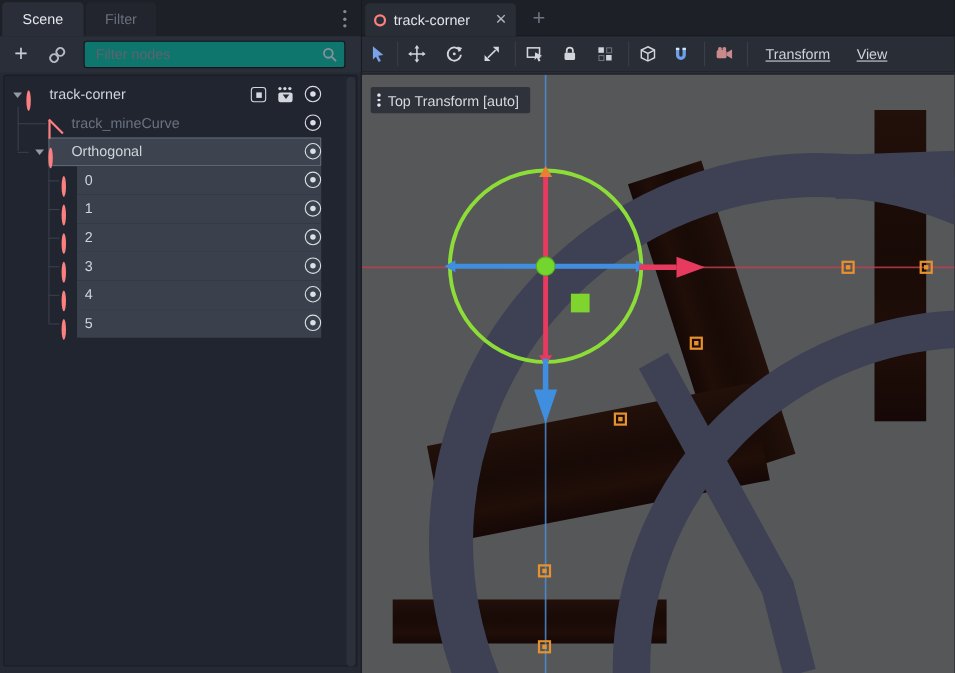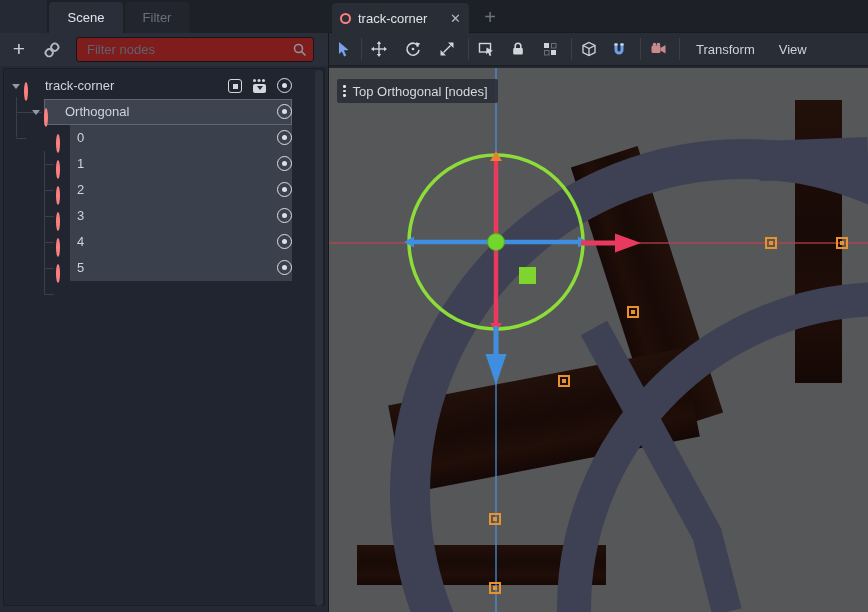--- a/index.html
+++ b/index.html
@@ -3,36 +3,36 @@
 <meta charset="utf-8">
 <style>
   html,body{margin:0;padding:0;background:#16191f;}
   *{box-sizing:border-box;}
   .app{position:relative;width:868px;height:612px;background:#16191f;overflow:hidden;
        font-family:"Liberation Sans","DejaVu Sans",sans-serif;font-size:13px;color:#cfd3da;
        -webkit-font-smoothing:antialiased;}
 
   
   .left-panel{position:absolute;left:0;top:0;width:328px;height:612px;background:#252934;}
-  .lp-tabbar{position:absolute;left:0;top:0;width:100%;height:33px;background:#1d2027;margin-left:47px;}
+  .lp-tabbar{position:absolute;left:0;top:0;width:100%;height:33px;background:#1d2027;}
   .lp-tab{position:absolute;top:2px;height:31px;line-height:31px;text-align:center;
           border-radius:4px 4px 0 0;cursor:default;}
   .lp-tab.active{background:#2a2e38;color:#e2e5ea;}
   .lp-tab.inactive{background:#22252e;color:#69707c;}
   .lp-tab1{left:2px;width:74px;}
   .lp-tab2{left:78px;width:64px;}
   .kebab{position:absolute;right:10px;top:9px;width:10px;height:16px;display:flex;
          flex-direction:column;align-items:center;justify-content:space-between;}
   .kebab i{width:3px;height:3px;border-radius:50%;background:#848a95;}
 
   .lp-toolbar{position:absolute;left:0;top:33px;width:100%;height:33px;background:#2a2e38;}
   .btn-add{position:absolute;left:6px;top:3px;width:26px;height:26px;color:#c9cdd4;
            font-size:21px;line-height:25px;text-align:center;}
   .btn-link{position:absolute;left:42px;top:7px;width:20px;height:20px;}
-  .filter-box{position:absolute;left:76px;top:37px;width:238px;height:25px;background:#7f1d1d;
+  .filter-box{position:absolute;left:76px;top:37px;width:238px;height:25px;background:#0f766e;
               border:1px solid #14161c;border-radius:3px;}
   .filter-box input{position:absolute;left:8px;top:1px;width:200px;height:21px;background:transparent;
               border:none;outline:none;color:#cfd3da;font-family:inherit;font-size:13px;}
   .filter-box input::placeholder{color:#5c6370;}
   .mag{position:absolute;right:5px;top:4px;}
 
   .tree-box{position:absolute;left:3px;top:68px;width:322px;height:538px;background:#212530;
             border:1px solid #1a1d24;border-radius:2px;}
   .scrollbar{position:absolute;right:1px;top:1px;width:8px;height:536px;background:#2b303a;border-radius:4px;}
   .tree-rows{position:absolute;left:0;top:4px;width:312px;}
@@ -73,21 +73,21 @@
   .rp-tabbar{position:absolute;left:0;top:0;width:100%;height:33px;background:#1d2027;border-bottom:1px solid #171a20;}
   .scene-tab{position:absolute;left:3px;top:3px;width:137px;height:30px;background:#292d36;
              border-radius:4px 4px 0 0;display:flex;align-items:center;padding:0 8px;gap:7px;}
   .scene-tab .ring{width:11px;height:11px;border:2px solid var(--node-red,#fc8080);border-radius:50%;flex:0 0 11px;}
   .scene-tab .tlabel{color:#e0e3e8;}
   .scene-tab .close{margin-left:auto;color:#b4b8c0;font-size:13px;}
   .newtab{position:absolute;left:148px;top:4px;width:26px;height:26px;color:#6d7480;font-size:20px;
           line-height:26px;text-align:center;}
 
   .rp-toolbar{position:absolute;left:0;top:33px;width:100%;height:33px;background:#292d36;
-          display:flex;align-items:center;border-bottom:1px solid #1a1d23;}
+          display:flex;align-items:center;border-bottom:1px solid #1a1d23;text-decoration:underline;}
   .ticon{width:26px;height:24px;display:flex;align-items:center;justify-content:center;flex:0 0 auto;}
   .tsep{width:1px;height:22px;background:#3a3e49;margin:0 4px;flex:0 0 1px;}
   .tmenu{padding:0 12px;color:#ced2d9;}
 
   .viewport{position:absolute;left:0;top:66px;width:539px;height:546px;background:var(--viewport-bg,#565759);
             overflow:hidden;border-top:2px solid #23262d;}
   .viewport svg{position:absolute;left:0;top:0;}
   .view-label{position:absolute;left:8px;top:11px;height:24px;background:rgba(42,45,53,0.88);
             border-radius:2px;display:flex;align-items:center;padding:0 10px 0 6px;gap:7px;color:#d5d8dd;}
   .vkebab{display:flex;flex-direction:column;gap:2px;align-items:center;}
@@ -155,20 +155,31 @@
                 <i></i>
               </span>
               <span class="nicon"><span class="icon-spatial"></span></span>
               <span class="lbl">track-corner</span>
             </div>
             <span class="row-right">
               <span class="badge-square"></span>
               <span class="badge-clapper">
                 <span class="tri"></span>
               </span>
+              <span class="eye"></span>
+            </span>
+          </div>
+          <div class="tree-row d1 dim">
+            <div class="hl"></div>
+            <div class="row-inner">
+              <span class="chev none"></span>
+              <span class="nicon"><span class="icon-curve"></span></span>
+              <span class="lbl">track_mineCurve</span>
+            </div>
+            <span class="row-right">
               <span class="eye"></span>
             </span>
           </div>
           <div class="tree-row d1 focused">
             <div class="hl"></div>
             <div class="row-inner">
               <span class="chev">
                 <i></i>
               </span>
               <span class="nicon"><span class="icon-spatial"></span></span>
@@ -382,21 +393,21 @@
           <circle cx="167" cy="174" r="8.5" fill="#72d62e" stroke="#55aa1f" stroke-width="1"></circle>
         </g>
       </svg>
 
       <div class="view-label">
         <span class="vkebab">
             <i></i>
             <i></i>
             <i></i>
           </span>
-        <span>Top Orthogonal [nodes]</span>
+        <span>Top Transform [auto]</span>
       </div>
 
     <div class="pp" style="left: 513px; top: 175px;"></div>
         <div class="pp" style="left: 442px; top: 175px;"></div>
         <div class="pp" style="left: 304px; top: 244px;"></div>
         <div class="pp" style="left: 235px; top: 313px;"></div>
         <div class="pp" style="left: 166px; top: 451px;"></div>
         <div class="pp" style="left: 166px; top: 520px;"></div>
       </div>
   </div>

